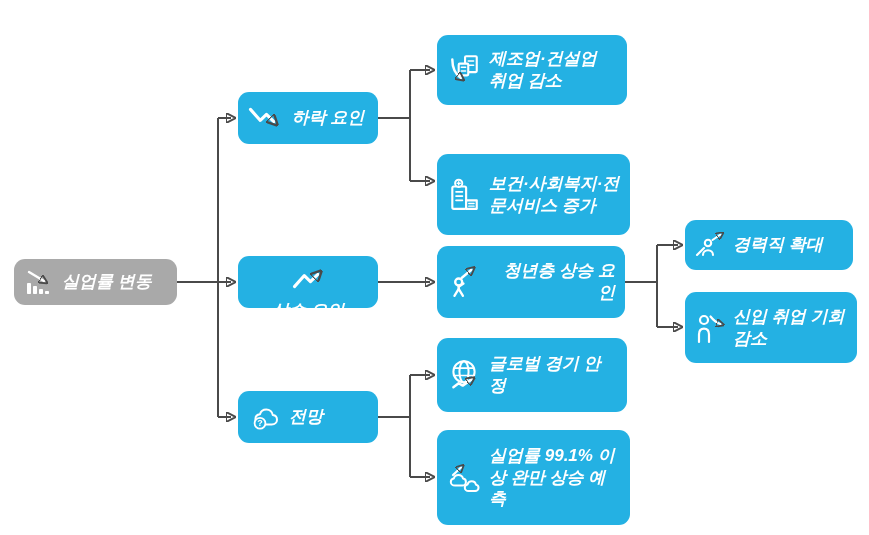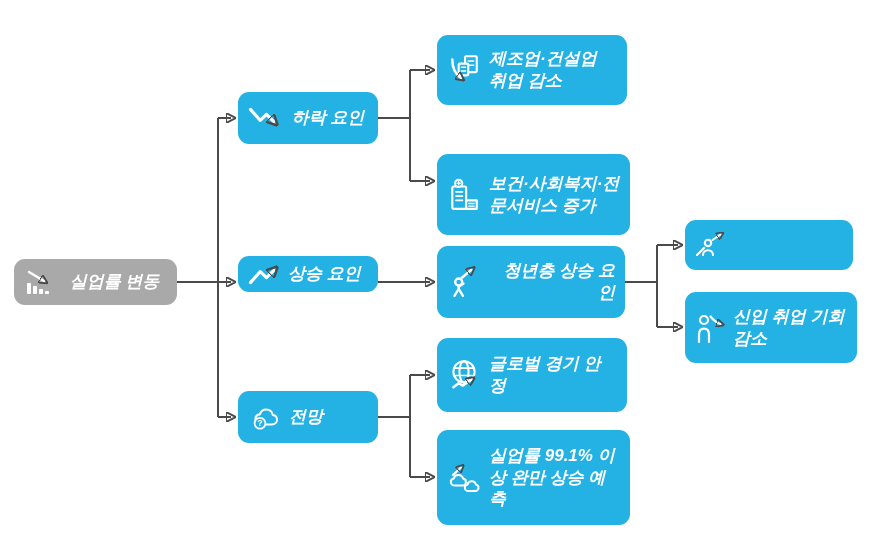--- a/index.html
+++ b/index.html
@@ -11,21 +11,21 @@
   }
   .connectors { position:absolute; left:0; top:0; }
   .connectors path { stroke:var(--connector,#4a4a4a); stroke-width:2; fill:none; }
   .carrow-head { fill:var(--connector,#4a4a4a); }
   .node {
     position:absolute; display:flex; align-items:center; gap:8px;
     padding:8px 10px; border-radius:11px;
     color:var(--text,#fff); font-weight:bold; font-size:17px; line-height:1.28;
   }
   .node.blue { background:var(--node-blue,#24b1e3); }
-  .node.gray { background:var(--node-gray,#a9a9a9);text-align:center; }
+  .node.gray { background:var(--node-gray,#a9a9a9); }
   .icon { flex:0 0 auto; display:flex; align-items:center; justify-content:center; }
   .icon svg { display:block; }
   .label { flex:1 1 auto;font-style:italic; }
 </style>
 </head>
 <body>
 
 <div class="canvas">
 
   <svg class="connectors" width="869" height="535" aria-hidden="true">
@@ -78,21 +78,21 @@
 
   <div class="node blue" style="left:238px;top:92px;width:140px;height:52px;text-align:center;">
     <span class="icon">
       <svg width="32" height="28" viewBox="0 0 26 22">
         <path d="M2 4 L10 13 L15 8 L21 14" fill="none" stroke="currentColor" stroke-width="2.5" stroke-linecap="round" stroke-linejoin="round" marker-end="url(#warrow)"></path>
       </svg>
     </span>
     <span class="label">하락 요인</span>
   </div>
 
-  <div class="node blue" style="left:238px;top:256px;width:140px;height:36px;">
+  <div class="node blue" style="left:238px;top:256px;width:140px;height:52px;flex-direction:column;">
     <span class="icon">
       <svg width="32" height="28" viewBox="0 0 26 22">
         <path d="M2 18 L10 9 L15 14 L21 8" fill="none" stroke="currentColor" stroke-width="2.5" stroke-linecap="round" stroke-linejoin="round" marker-end="url(#warrow)"></path>
       </svg>
     </span>
     <span class="label">상승 요인</span>
   </div>
 
   <div class="node blue" style="left:238px;top:391px;width:140px;height:52px;">
     <span class="icon">
@@ -155,20 +155,21 @@
     <span class="icon">
       <svg width="30" height="26" viewBox="0 0 30 26">
         <g fill="none" stroke="currentColor" stroke-width="2.1" stroke-linecap="round" stroke-linejoin="round">
           <path d="M2 23 L9 16"></path>
           <circle cx="13" cy="11" r="3.2"></circle>
           <path d="M8 23 c0-3 2.2-4.8 5-4.8 s5 1.8 5 4.8"></path>
           <path d="M17.5 8 L25.5 2.5" marker-end="url(#warrow)"></path>
         </g>
       </svg>
     </span>
+    <span class="label">경력직 확대</span>
   </div>
 
   <div class="node blue" style="left:685px;top:292px;width:172px;height:71px;">
     <span class="icon">
       <svg width="30" height="32" viewBox="0 0 30 32">
         <g fill="none" stroke="currentColor" stroke-width="2.2" stroke-linecap="round" stroke-linejoin="round">
           <circle cx="9" cy="8" r="4"></circle>
           <path d="M4 30 v-7.5 c0-3.6 2-5.8 5-5.8 s5 2.2 5 5.8 V30"></path>
           <path d="M15.5 4.5 c3.5 4.5 6.5 6.5 10 7.5" marker-end="url(#warrow)"></path>
         </g>

